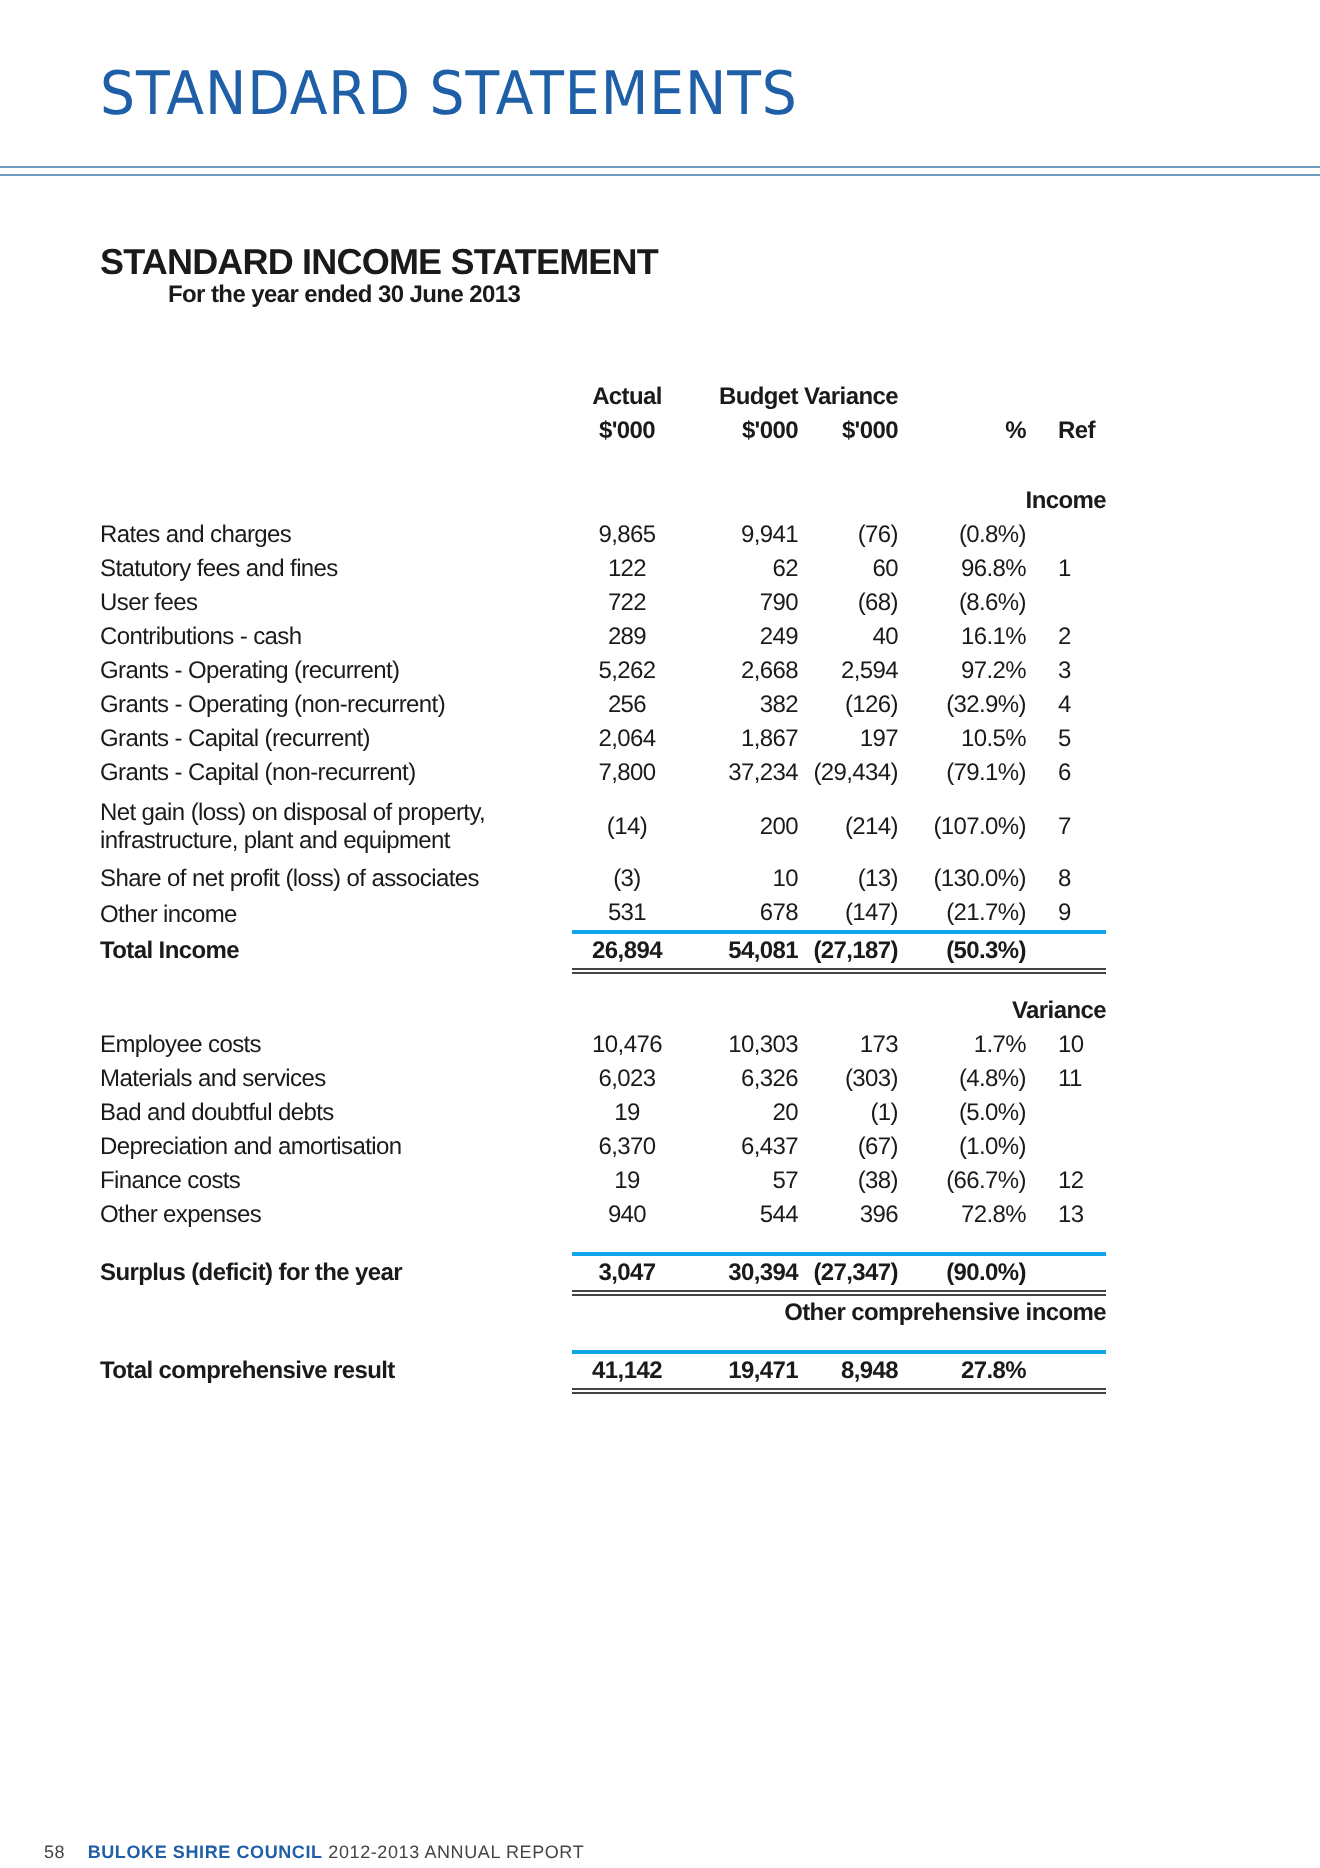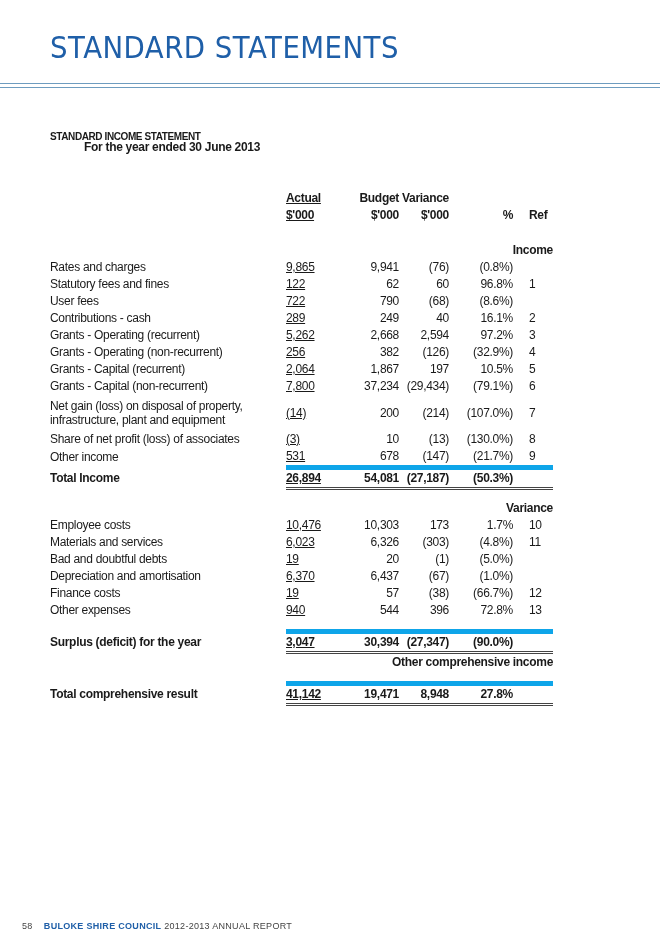--- a/index.html
+++ b/index.html
@@ -1,33 +1,33 @@
 <!DOCTYPE html>
 <html><head>
 <meta charset="utf-8">
 <style>
   html, body { margin: 0; padding: 0; background: #ffffff; }
   body { width: 660px; height: 934px; position: relative; overflow: hidden; font-family: "Liberation Sans", sans-serif; color: #1a1a1a; }
   .page-title { position: absolute; left: 50px; top: 30px; font-family: "DejaVu Sans", sans-serif; font-size: 30px; font-weight: normal; color: #1f5fa8; letter-spacing: 0.5px; transform: scaleX(0.92); transform-origin: left top; }
   .rule-double { position: absolute; left: 0; top: 83px; width: 660px; height: 5px; border-top: 1px solid #6e9cbf; border-bottom: 1px solid #6e9cbf; box-sizing: border-box; }
-  .stmt-title { position: absolute; left: 50px; top: 131px; font-size: 10px; font-weight: bold; letter-spacing: -0.4px; }
+  .stmt-title { position: absolute; left: 50px; top: 121px; font-size: 18px; font-weight: bold; letter-spacing: -0.4px; }
   .stmt-subtitle { position: absolute; left: 50px; top: 140px; font-size: 12px; font-weight: bold; letter-spacing: -0.3px; padding-left: 34px; }
   table.stmt { position: absolute; left: 50px; top: 190px; border-collapse: collapse; font-size: 12px; letter-spacing: -0.3px; }
   table.stmt td { padding: 0; height: 17px; line-height: 17px; vertical-align: middle; }
   td.lbl { width: 236px; }
-  td.c1 { width: 55px; text-align: left; text-decoration: underline; }
+  td.c1 { width: 55px; text-align: center; }
   td.c2 { width: 58px; text-align: right; }
   td.c3 { width: 50px; text-align: right; }
   td.c4 { width: 64px; text-align: right; }
   td.c5 { width: 30px; text-align: right; padding-right: 0; }
   td.ref { text-align: left !important; padding-left: 16px !important; width: 24px; }
   tr.hdr td { font-weight: bold; }
   tr.bold td { font-weight: bold; }
   tr.section td.lbl { font-weight: bold; text-align: right; }
-  tr.total td.num, tr.total td.ref { border-top: 5px solid #0ea5e9; border-bottom: 3px double #444; margin-top: 20px; }
+  tr.total td.num, tr.total td.ref { border-top: 2px solid #0ea5e9; border-bottom: 3px double #444; margin-top: 20px; }
   tr.gap td { height: 10px; }
   tr.tall td { height: 36px; line-height: 14px; }
   .footer { position: absolute; left: 22px; top: 921px; font-size: 9px; letter-spacing: 0.3px; color: #444; }
   .footer .brand { color: #1f5fa8; font-weight: bold; }
 </style>
 </head>
 <body>
 
 <div class="page-title">STANDARD STATEMENTS</div>
 <div class="rule-double"></div>

